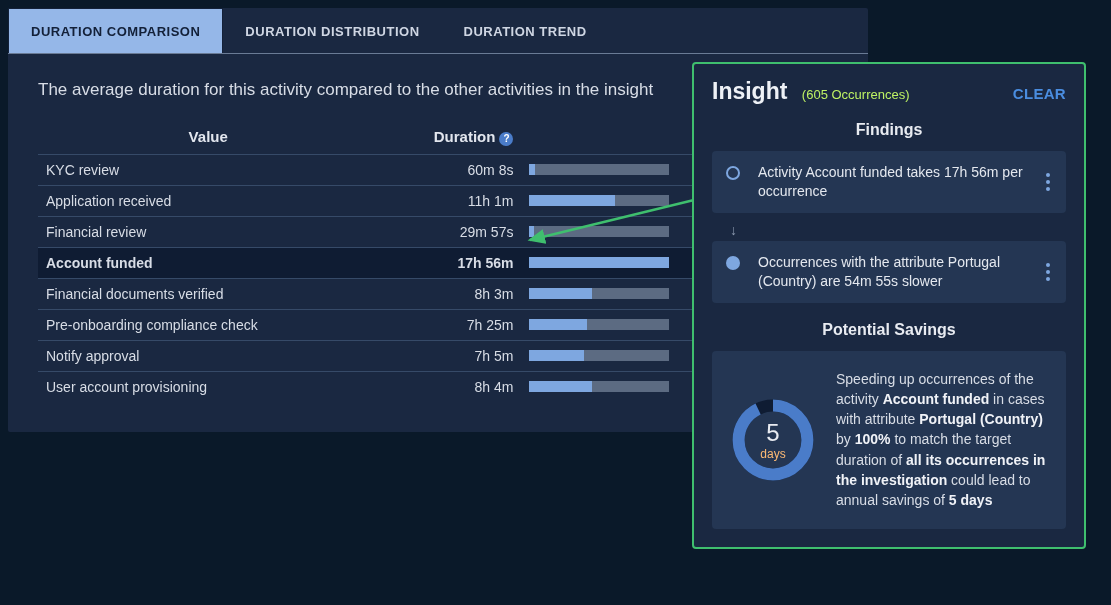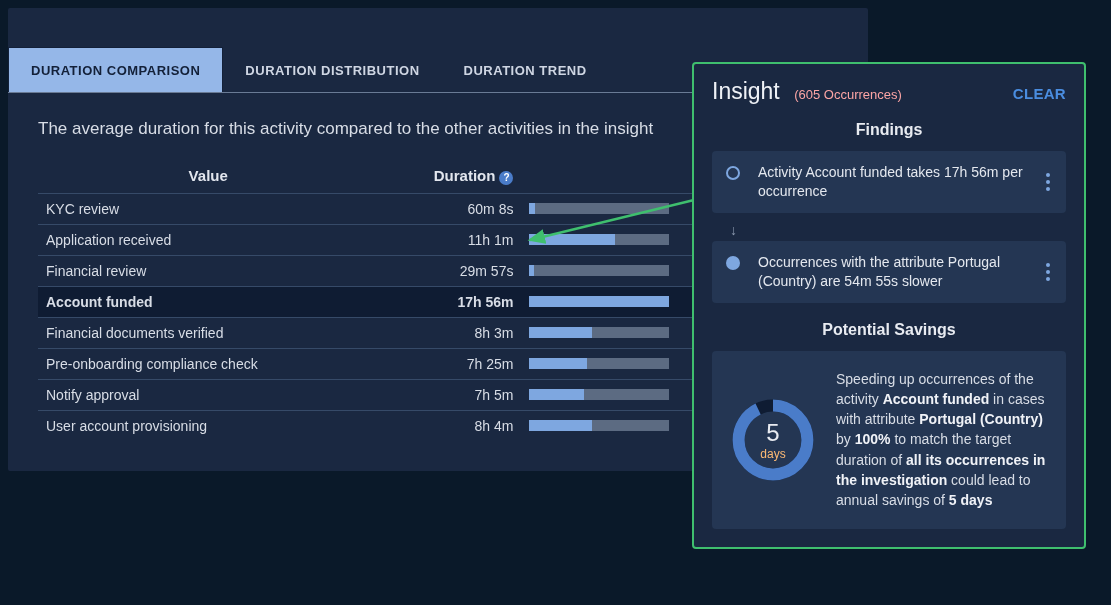--- a/index.html
+++ b/index.html
@@ -25,21 +25,20 @@
     padding: 0;
   }
   .tab {
     text-transform: uppercase;
     letter-spacing: 0.5px;
     font-weight: 700;
     font-size: 13px;
     padding: 16px 22px 14px 22px;
     color: #cfd6e3;
     cursor: pointer;
-    margin-top: 39px;
   }
   .tab.active {
     background: #95b7e8;
     color: #132038;
     border: 1px solid #132038;
     border-bottom: none;
     padding-top: 15px;
   }
   .body-area {
     padding: 26px 30px 0 30px;
@@ -108,25 +107,25 @@
   }
   .insight-head {
     display: flex;
     align-items: baseline;
     justify-content: space-between;
     margin-bottom: 16px;
   }
   .insight-title {
     font-size: 23px;
     color: #eef1f6;
-    font-weight: 400;
+    font-weight: 700;
   }
   .insight-occ {
     font-size: 13px;
-    color: #fca5a5;
+    color: #bef264;
     margin-left: 10px;
   }
   .clear-btn {
     font-size: 15px;
     font-weight: 700;
     color: #4a8de0;
     cursor: pointer;
     letter-spacing: 0.3px;
   }
   .section-h {

